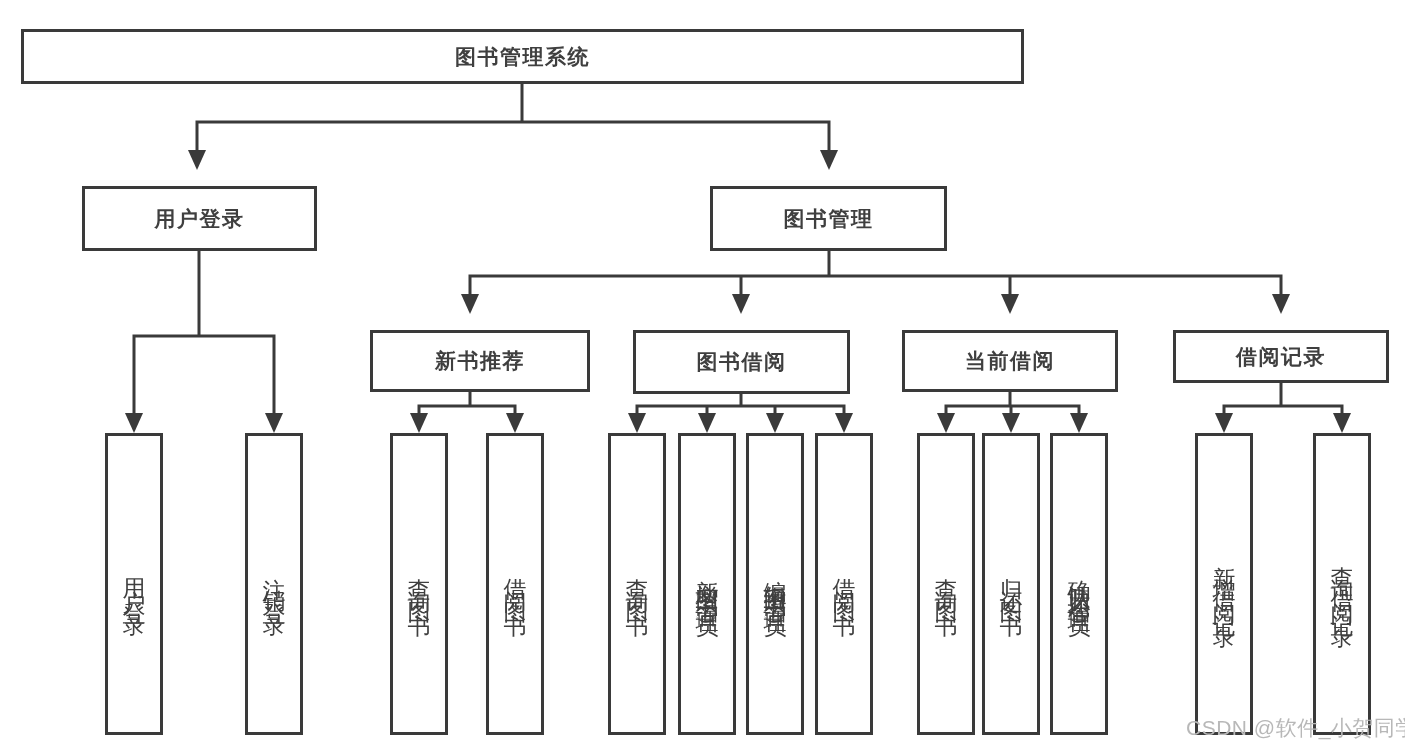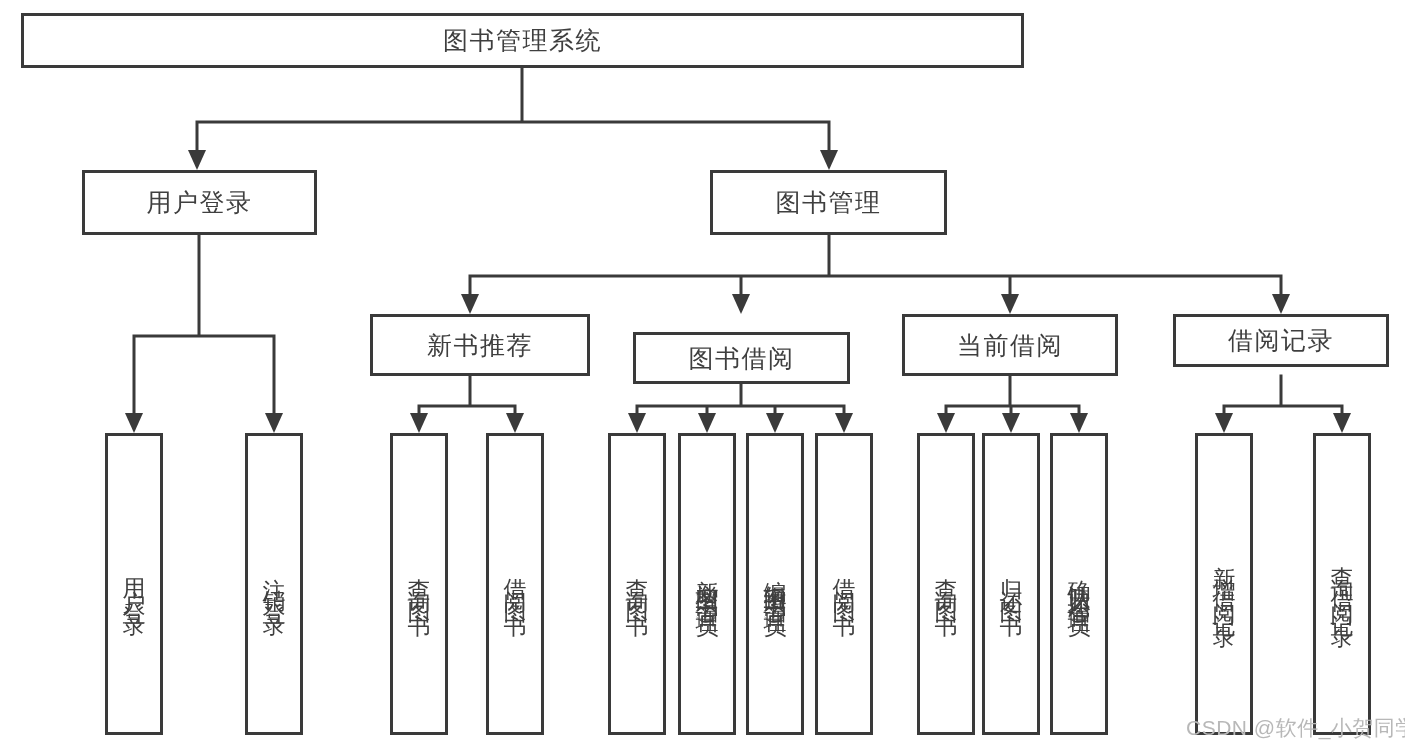--- a/index.html
+++ b/index.html
@@ -26,23 +26,24 @@
     box-sizing: border-box;
     border: 3px solid #3a3a3a;
     background: #ffffff;
     color: #3f3f3f;
     display: flex;
     align-items: center;
     justify-content: center;
     z-index: 2;
   }
   .hnode {
-    font-size: 25px;
+    font-size: 21px;
     letter-spacing: 1.5px;
-    font-weight: 400;
+    font-weight: 700;
+    margin-top: 16px;
   }
   .leaf {
     width: 58px;
     top: 433px;
     height: 302px;
     font-size: 23px;
   }
   .leaf .vtext {
     writing-mode: vertical-rl;
     text-orientation: mixed;
@@ -135,21 +136,21 @@
   <div class="node hnode" style="left:82px; top:170px; width:235px; height:65px;">
     <span>用户登录</span>
   </div>
   <div class="node hnode" style="left:710px; top:170px; width:237px; height:65px;justify-content:center;">
     <span>图书管理</span>
   </div>
 
   <div class="node hnode" style="left:370px; top:314px; width:220px; height:62px;">
     <span>新书推荐</span>
   </div>
-  <div class="node hnode" style="left:633px; top:332px; width:217px; height:52px;justify-content:center;">
+  <div class="node hnode" style="left:633px; top:314px; width:217px; height:64px;justify-content:center;">
     <span>图书借阅</span>
   </div>
   <div class="node hnode" style="left:902px; top:314px; width:216px; height:62px;">
     <span>当前借阅</span>
   </div>
   <div class="node hnode" style="left:1173px; top:314px; width:216px; height:53px;">
     <span>借阅记录</span>
   </div>
 
   <div class="node leaf" style="left:105px;">

